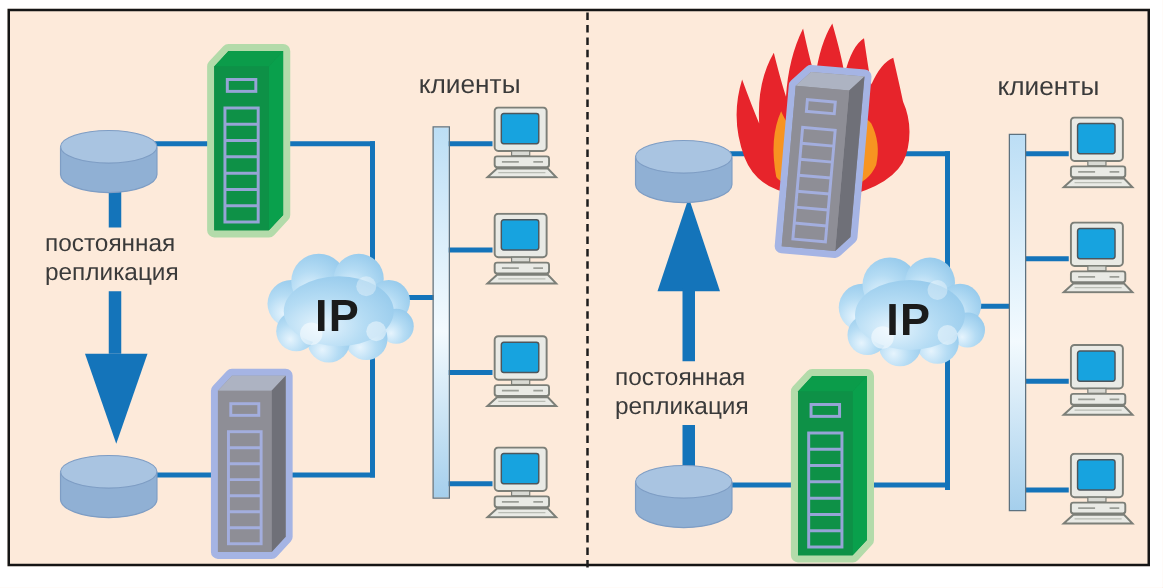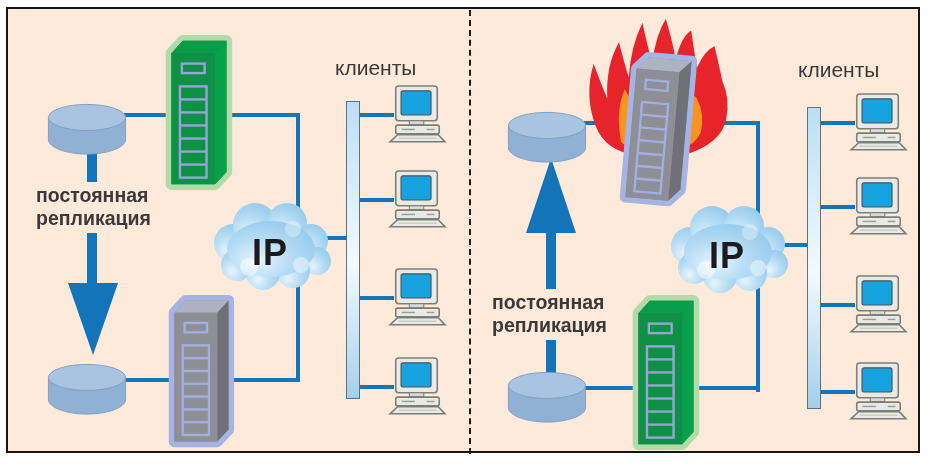--- a/index.html
+++ b/index.html
@@ -40,21 +40,21 @@
     position:relative;z-index:1;font-size:36px;font-weight:600;color:#1b1b1b;
     letter-spacing:1px;margin-top:17px;
   }
   .bus{
     position:absolute;width:14px;z-index:3;box-sizing:border-box;
     border:1.5px solid #5d7280;
     background:linear-gradient(180deg,#bcdef5 0%,#e2f2fc 38%,#f3fafe 55%,#a5cfec 100%);
   }
   .rep-label{
     position:absolute;z-index:4;color:#3a3a3a;font-size:19.5px;line-height:23px;
-    font-weight:700;white-space:nowrap;
+    font-weight:400;white-space:nowrap;
   }
   .clients-label{
     position:absolute;z-index:4;color:#3a3a3a;font-size:21px;font-weight:400;white-space:nowrap;
   }
 </style>
 </head>
 <body>
 
 <svg width="0" height="0" style="position:absolute" aria-hidden="true">
   <defs>

